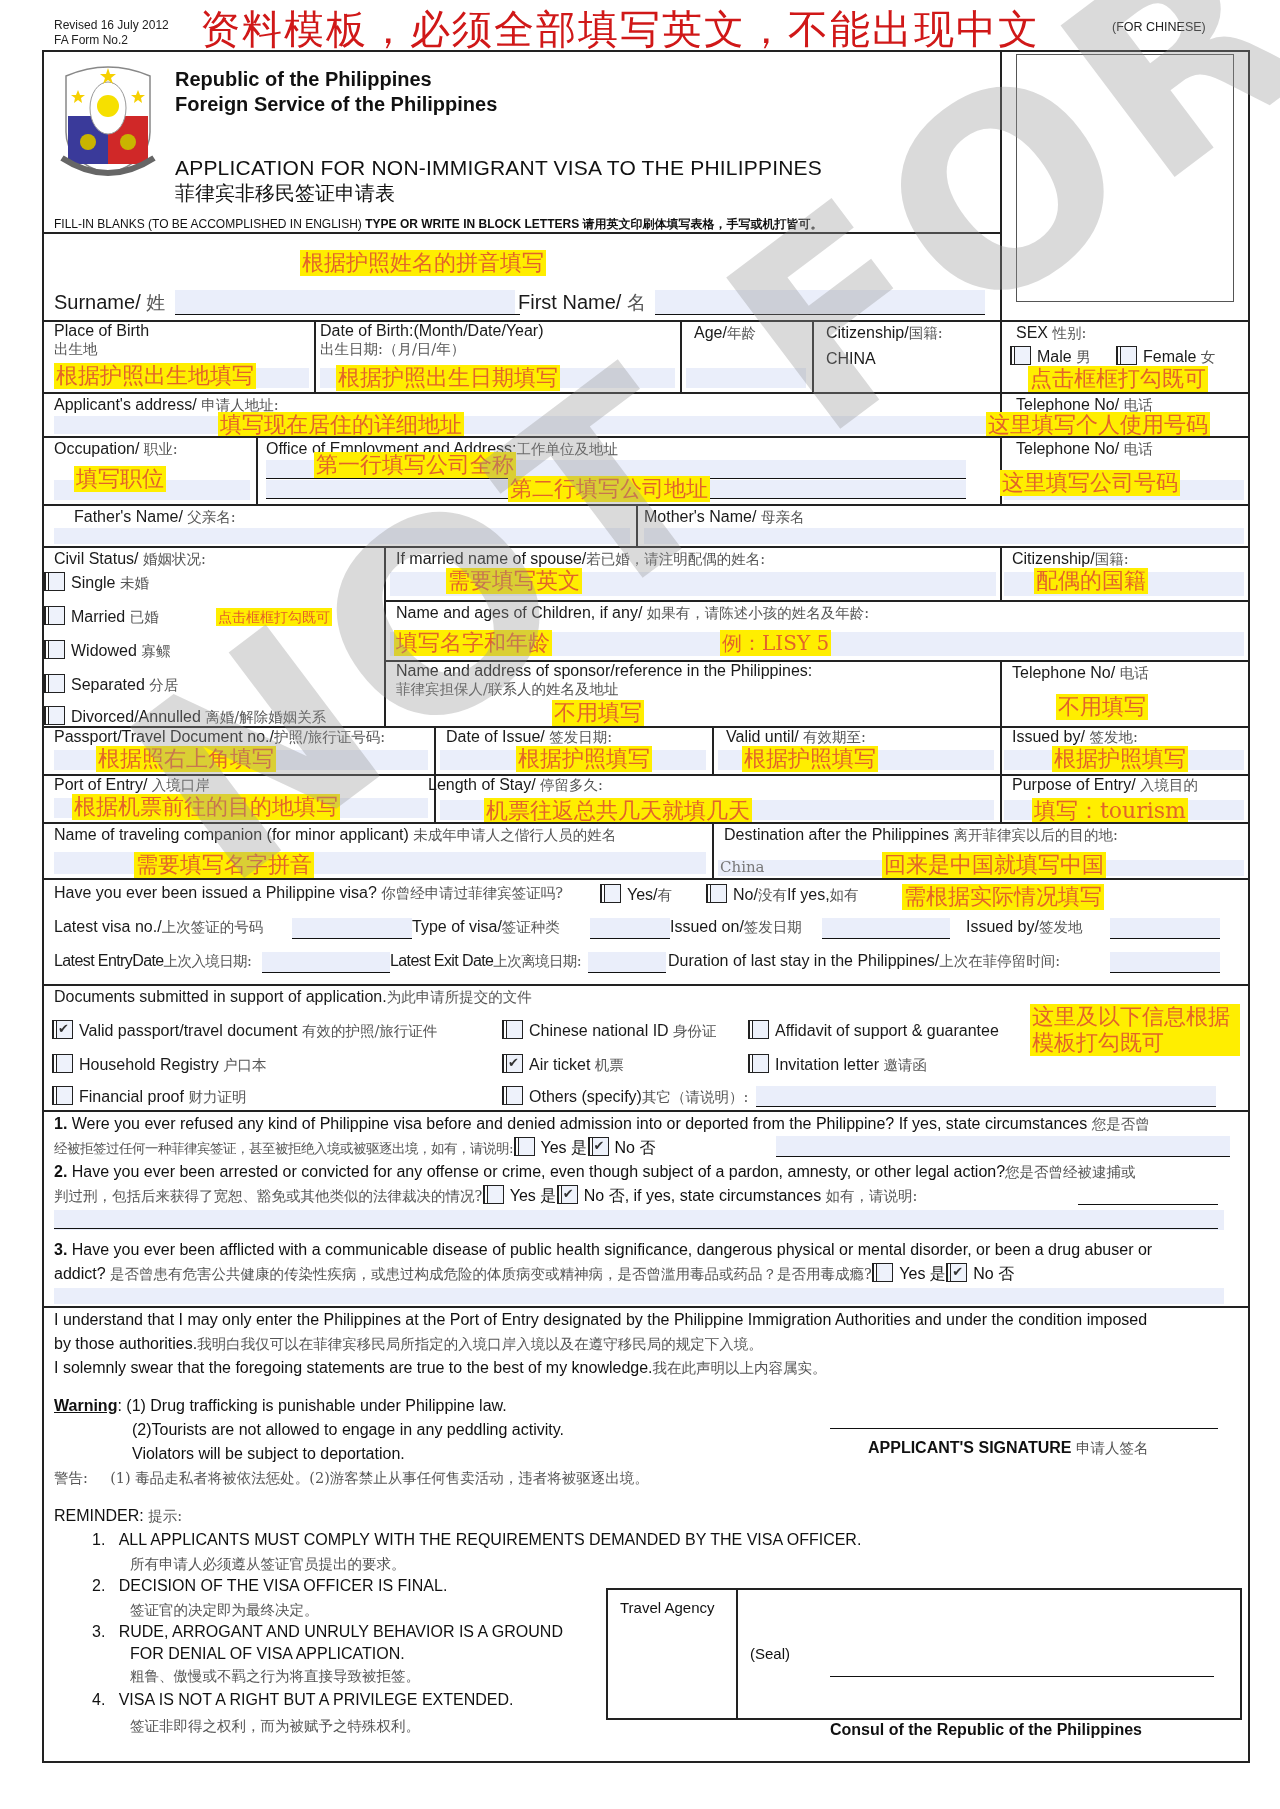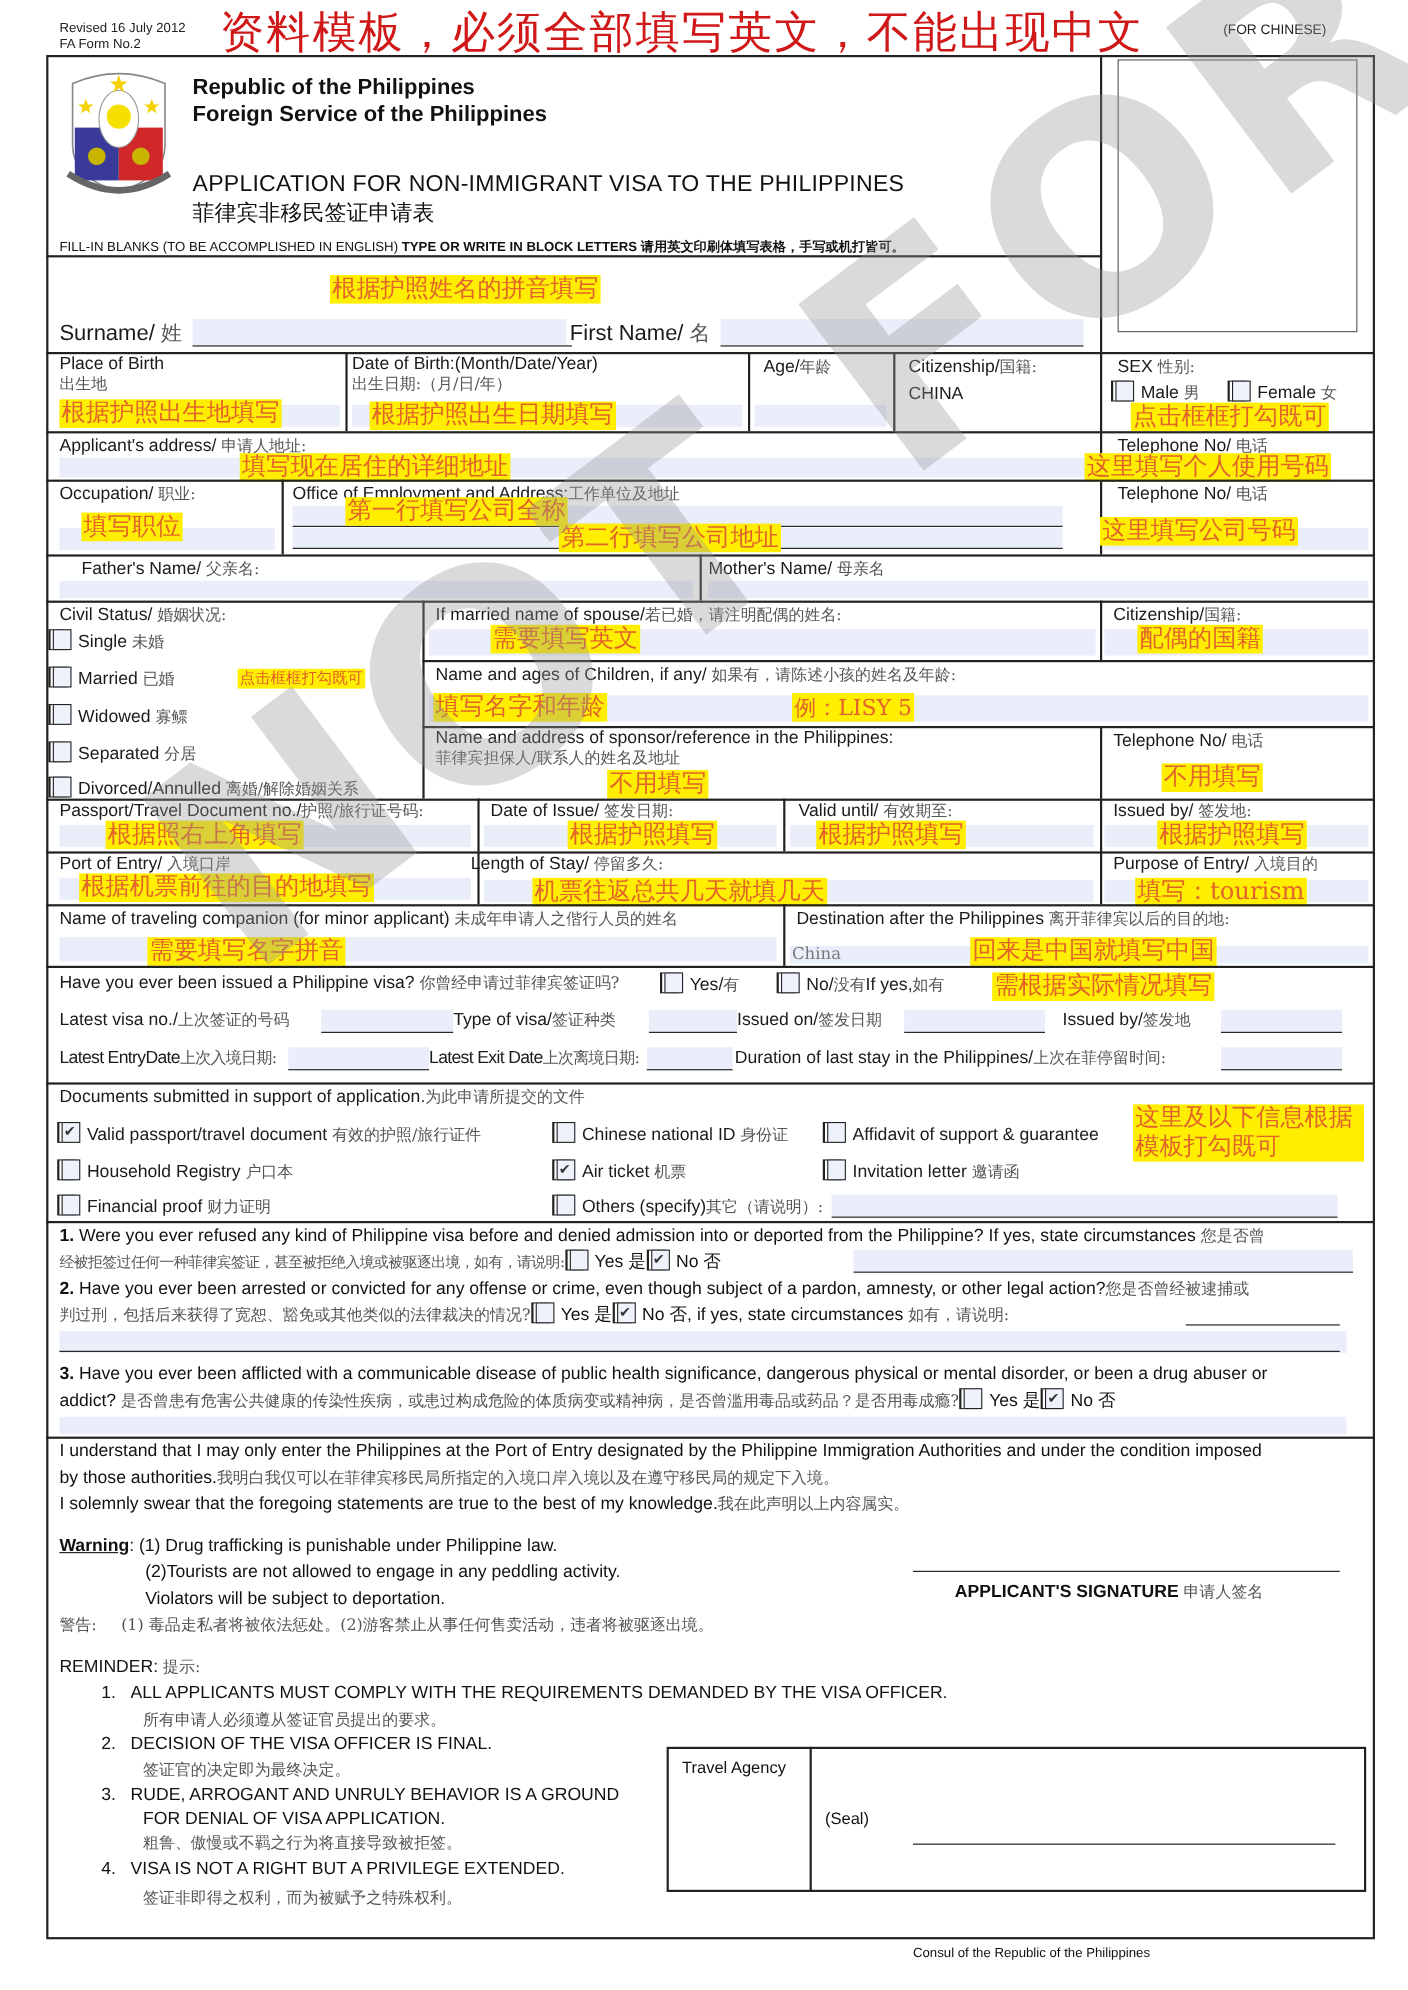--- a/index.html
+++ b/index.html
@@ -314,15 +314,15 @@
 <div class="para" style="left:130px;top:1642px;">FOR DENIAL OF VISA APPLICATION.</div>
 <div class="para" style="left:130px;top:1664px;"><span class="cn">粗鲁、傲慢或不羁之行为将直接导致被拒签。</span></div>
 <div class="para" style="left:92px;top:1688px;"><span>4.</span>&nbsp;&nbsp;&nbsp;<span>VISA IS NOT A RIGHT BUT A PRIVILEGE EXTENDED.</span></div>
 <div class="para" style="left:130px;top:1714px;"><span class="cn">签证非即得之权利，而为被赋予之特殊权利。</span></div>
 
 <div class="abs ta-box"></div>
 <div class="abs ta-div"></div>
 <div class="para" style="left:620px;top:1596px;font-size:15px;">Travel Agency</div>
 <div class="para" style="left:750px;top:1642px;font-size:15px;">(Seal)</div>
 <div class="uline" style="left:830px;top:1676px;width:384px;border-bottom-width:1px;"></div>
-<div class="para" style="left:830px;top:1764px;font-weight:normal;font-size:12px;">Consul  of  the  Republic  of  the  Philippines</div>
+<div class="para" style="left:830px;top:1718px;font-weight:bold;font-size:16px;">Consul  of  the  Republic  of  the  Philippines</div>
 
 <div class="watermark">NOT FOR SALE</div>
 
 </body></html>

